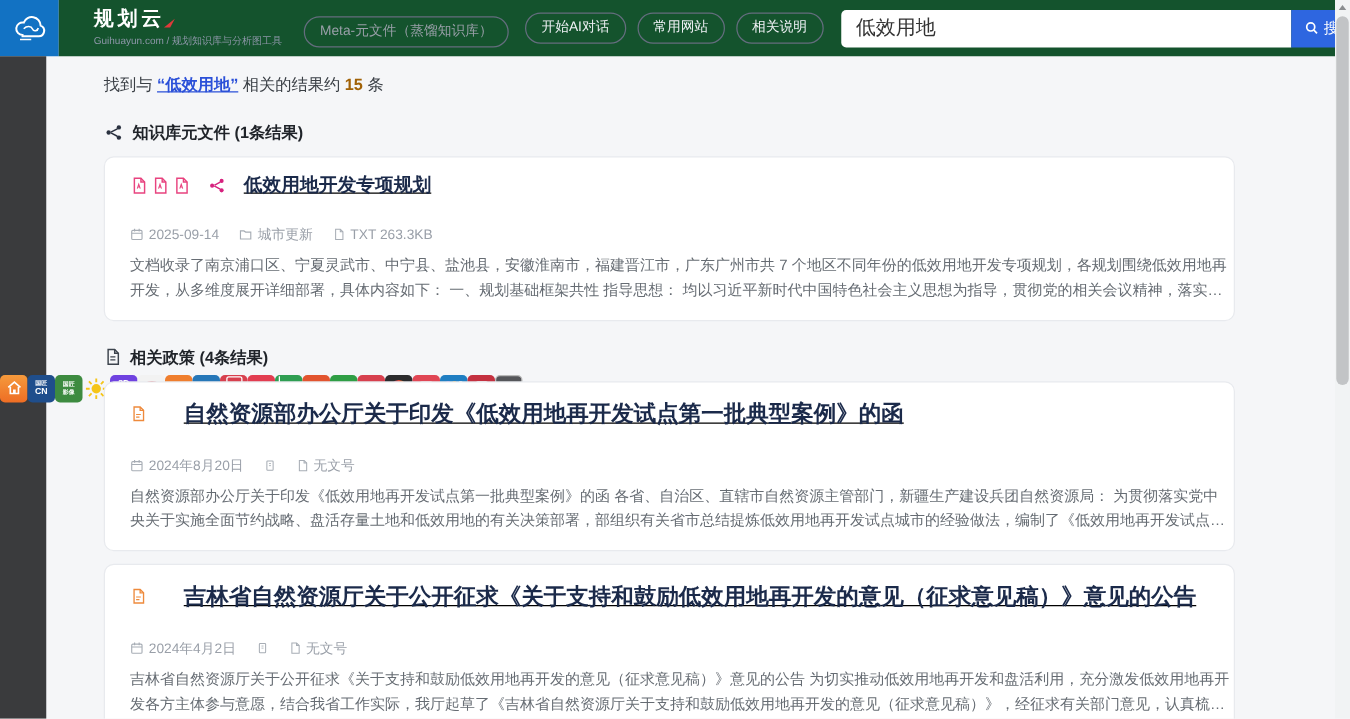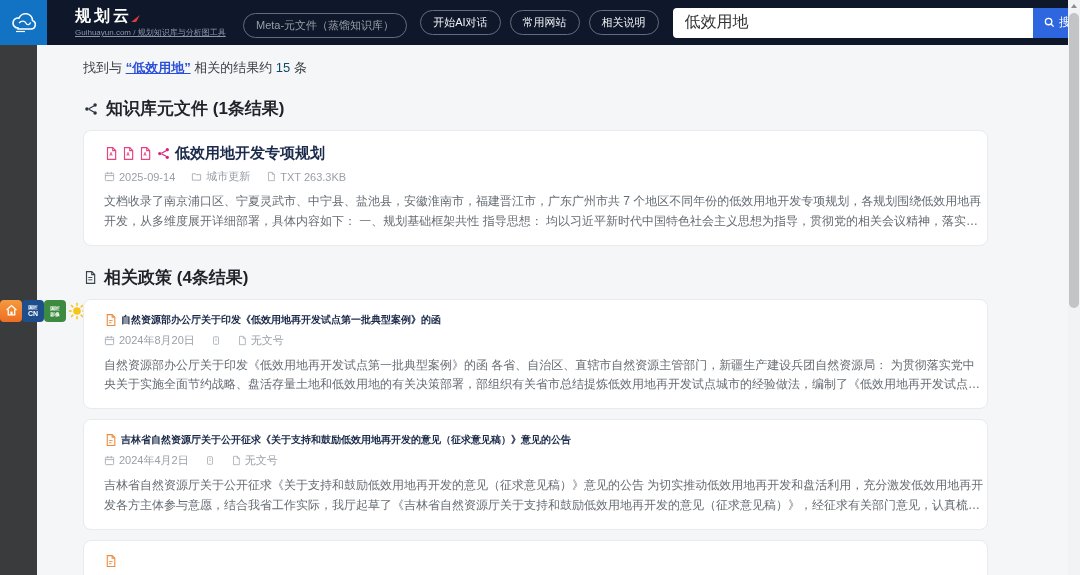--- a/index.html
+++ b/index.html
@@ -2,27 +2,27 @@
 <html><head>
 <meta charset="utf-8">
 <style>
   * { margin:0; padding:0; box-sizing:border-box; }
   html,body { width:1080px; height:575px; overflow:hidden; }
   body { position:relative; background:#f5f6f8; font-family:"Liberation Sans",sans-serif; }
 
   
   .logo-box { position:absolute; left:0; top:0; width:47px; height:45px; background:#1272c3;
               display:flex; align-items:center; justify-content:center; cursor:pointer; }
-  .header { position:absolute; left:47px; top:0; width:1021px; height:45px; background:#0f172a;
+  .header { position:absolute; left:47px; top:0; width:1021px; height:45px; background:#14532d;
             display:flex; align-items:center; }
   .brand { margin-left:28px; width:168px; flex-shrink:0; }
   .brand-title { color:#fff; font-size:16px; font-weight:bold; letter-spacing:3px; line-height:17px; display:flex; align-items:flex-end; }
   .brand-mark { width:0; height:0; border-left:5px solid transparent; border-bottom:7px solid #e03a3a;
                 transform:skew(-28deg); margin-left:1px; margin-bottom:2px; }
-  .brand-sub { color:#8d96a8; font-size:8px; margin-top:3px; white-space:nowrap;text-decoration:underline; }
+  .brand-sub { color:#8d96a8; font-size:8px; margin-top:3px; white-space:nowrap; }
   .hbtn { border:1px solid #646d7e; border-radius:14px; color:#f0f2f6; font-size:11px; line-height:11px;
           padding:6px 12px; margin-right:9px; background:transparent; white-space:nowrap; cursor:pointer; }
   .hbtn.meta { margin-right:13px; }
   .search { display:flex; margin-left:5px; }
   .search input { width:360px; height:30px; border:none; border-radius:4px 0 0 4px; padding:0 12px;
                   font-size:16px; color:#333; outline:none; font-family:"Liberation Sans",sans-serif; }
   .search-btn { width:62px; height:30px; background:#2e66e0; color:#fff; border:none; border-radius:0 4px 4px 0;
                 font-size:12px; display:flex; align-items:center; justify-content:center; gap:4px; cursor:pointer; }
 
   
@@ -59,28 +59,28 @@
   .book { width:3px; height:12px; border-radius:1px; }
   .ic-seal { background:#c43140; }
   .ic-term { background:#55565a; border:1px solid #b9b9b9; }
   .ic-term .t-sm { color:#ffd34d; font-family:"Liberation Mono",monospace; font-size:8px; }
 
   
   .main { position:absolute; left:37px; top:45px; width:1031px; height:530px; overflow:hidden;
           padding:14px 0 0 46px; }
   .summary { font-size:13px; color:#3a3f45; }
   .kw { color:#2b50d8; font-weight:bold;text-decoration:underline; }
-  .cnt { font-weight:normal; color:#0c4a6e; }
-  .sec { display:flex; align-items:center; gap:7px; margin-top:20px; font-size:17px; font-weight:bold; color:#1f2329; }
+  .cnt { font-weight:bold; color:#a16207; }
+  .sec { display:flex; align-items:center; gap:7px; margin-top:20px; font-size:13px; font-weight:bold; color:#1f2329; }
   .card { width:905px; background:#fff; border:1px solid #e8eaee; border-radius:8px; padding:13px 20px; margin-top:10px; }
-  .trow { display:flex; align-items:center; gap:4px; }
+  .trow { display:flex; align-items:center; gap:14px;text-decoration:underline; }
   .title { font-size:15px; font-weight:bold; color:#1b2a4a; white-space:nowrap; cursor:pointer; }
-  .title.p { font-size:10px; }
+  .title.p { font-size:18px;margin-left:16px; }
   .meta { display:flex; align-items:center; gap:16px; margin-top:6px; font-size:11px; color:#999fa8; }
-  .mitem { display:flex; align-items:center; gap:4px; }
+  .mitem { display:flex; align-items:center; gap:4px;margin-top:16px; }
   .desc { margin-top:8px; font-size:12px; color:#666c73; line-height:1.65; display:-webkit-box;
           -webkit-line-clamp:2; -webkit-box-orient:vertical; overflow:hidden; width:880px; }
   .pinkfiles { display:flex; gap:3px; align-items:center; }
 
   
   .scrollbar { position:absolute; right:0; top:0; width:12px; height:575px; background:#f1f3f4; }
   .sb-arrow { position:absolute; top:4px; left:3px; width:0; height:0;
               border-left:3px solid transparent; border-right:3px solid transparent; border-bottom:4px solid #8a8d90; }
   .sb-thumb { position:absolute; top:13px; left:1px; width:10px; height:295px; background:#c2c4c6; border-radius:5px; cursor:pointer; }
 

